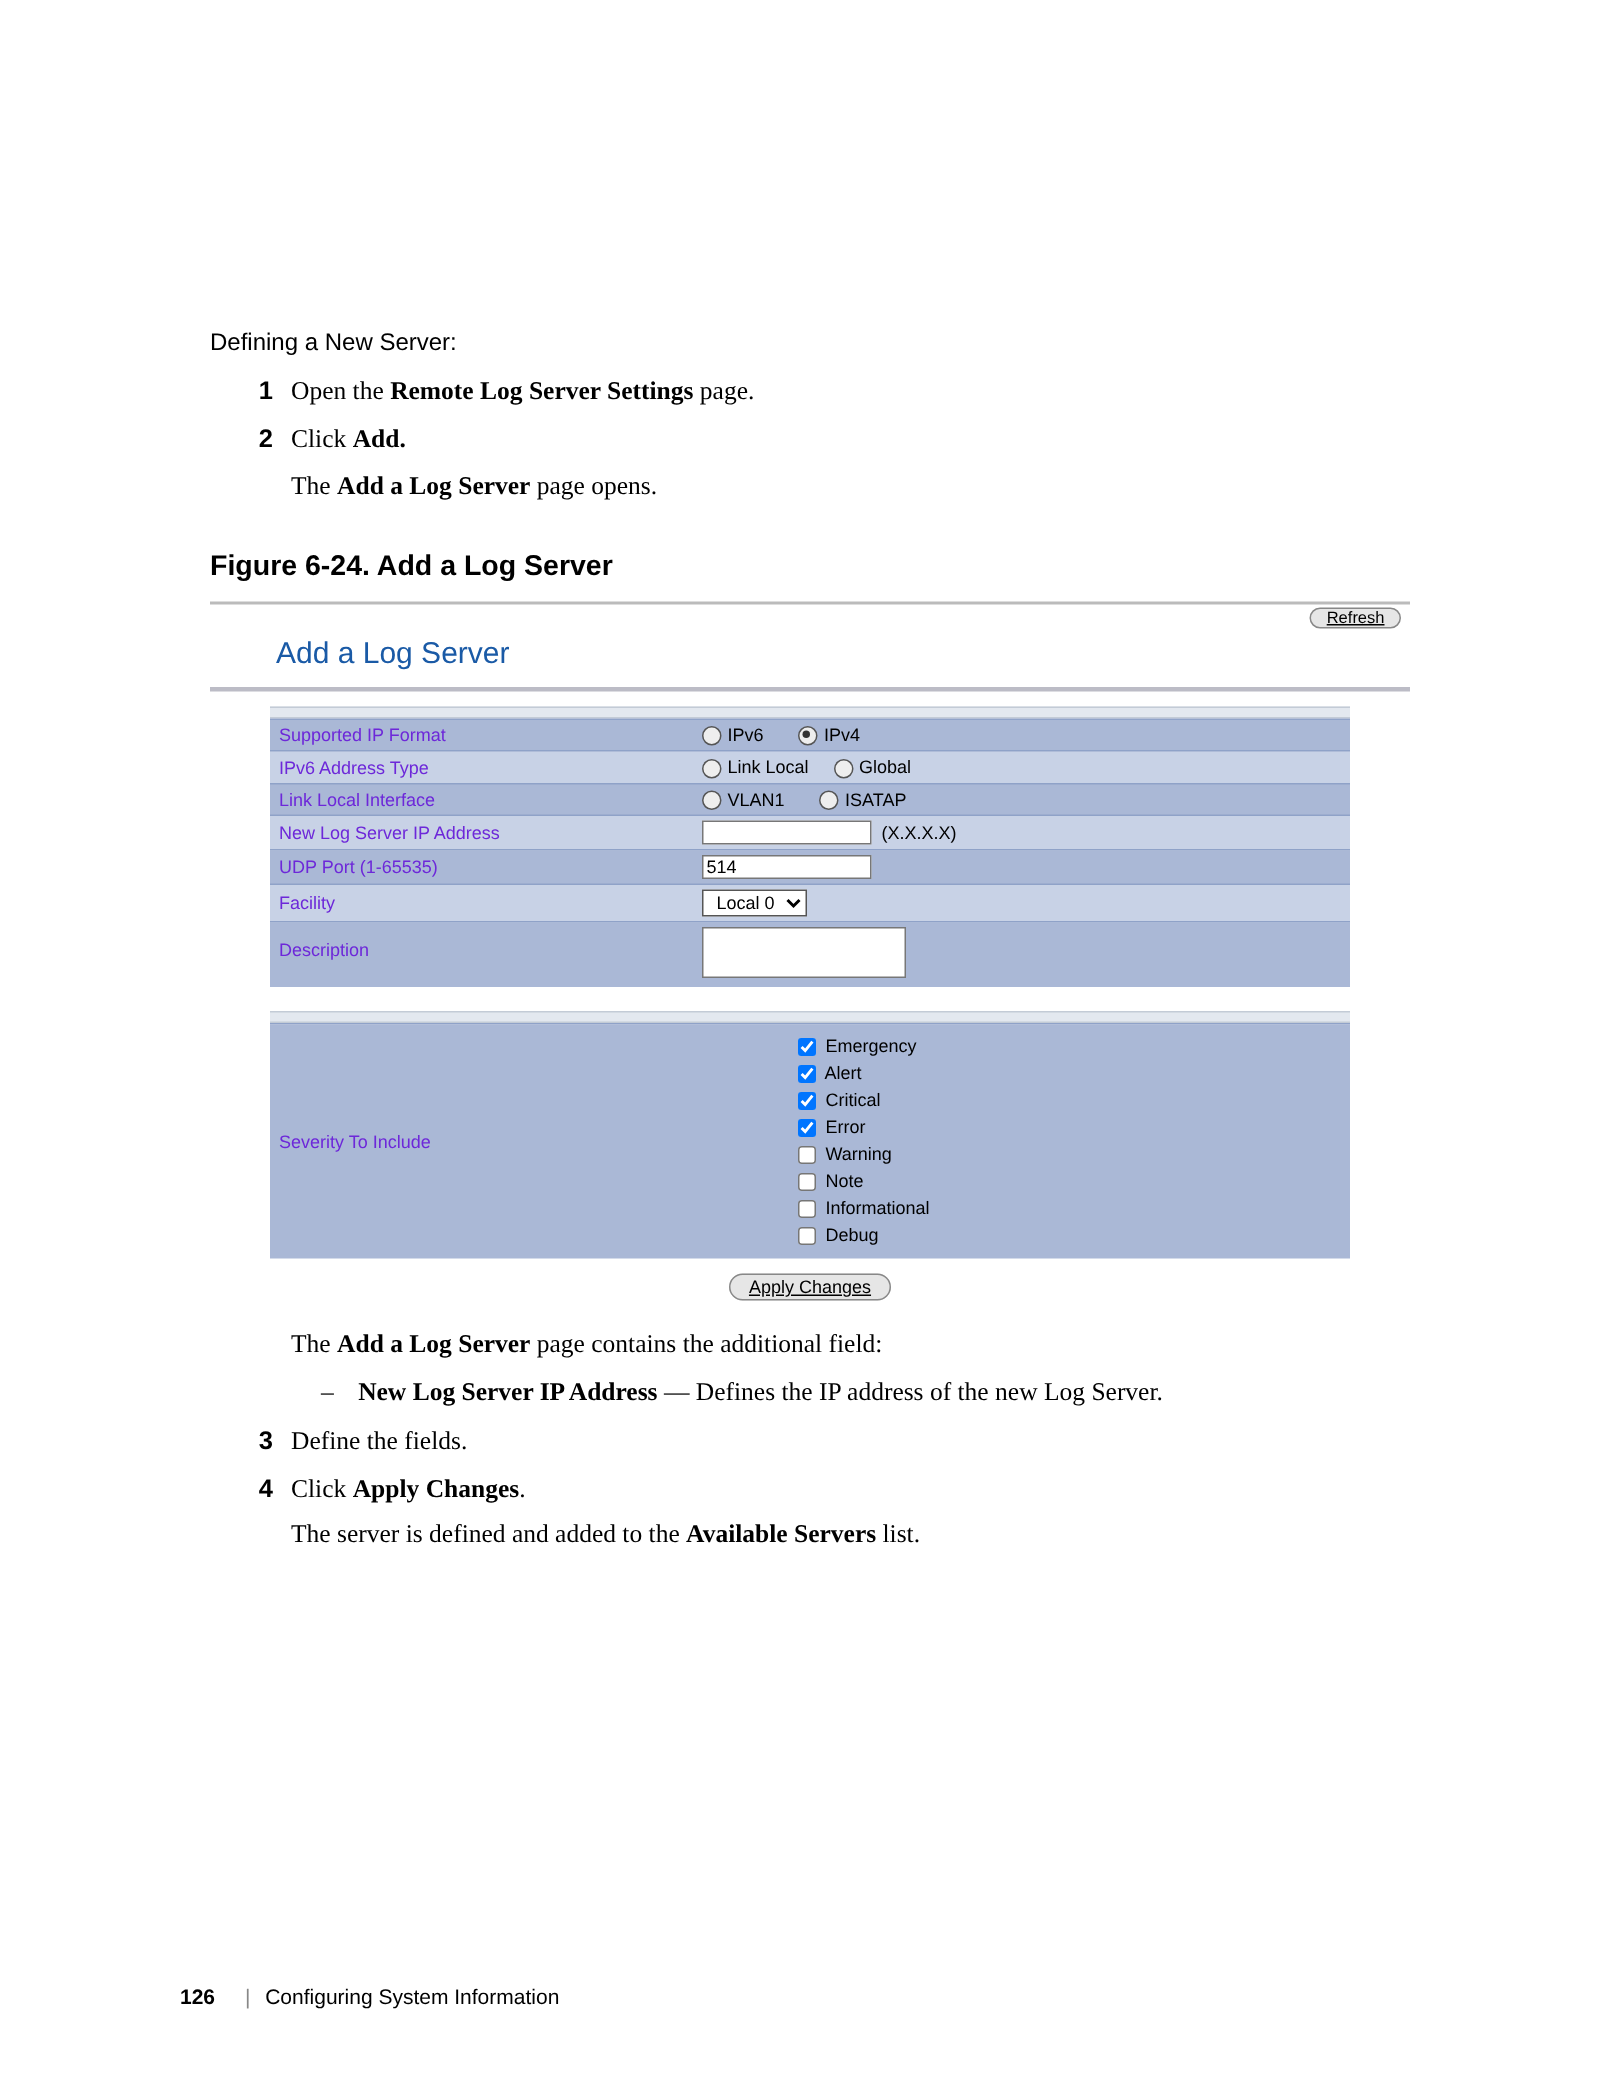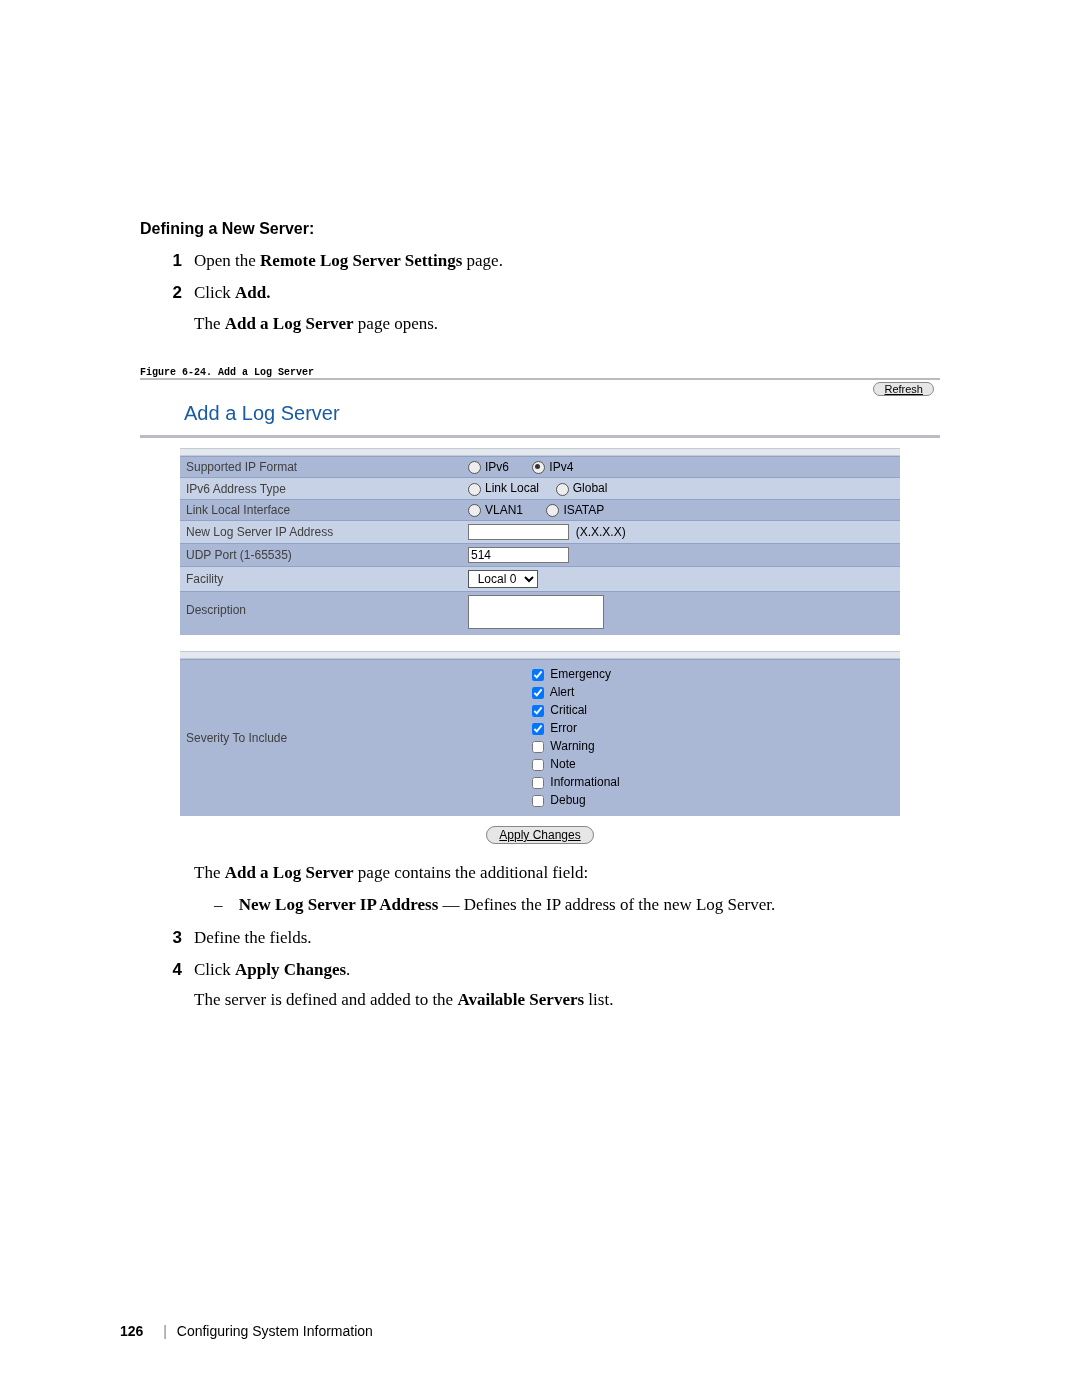--- a/index.html
+++ b/index.html
@@ -10,21 +10,21 @@
     color: #000;
     width: 1080px;
     height: 1397px;
     position: relative;
   }
   .page {
     padding: 220px 140px 0 140px;
   }
   .heading {
     font-family: Arial, Helvetica, sans-serif;
-    font-weight: bold;
+    font-weight: normal;
     font-size: 16px;
     margin-bottom: 10px;
   }
   .ol {
     margin-left: 18px;
   }
   .li {
     display: flex;
     margin-bottom: 6px;
     font-size: 17px;
@@ -34,24 +34,25 @@
     font-family: Arial, Helvetica, sans-serif;
     font-weight: bold;
     width: 24px;
     flex-shrink: 0;
     text-align: right;
     margin-right: 12px;
   }
   .li-body { flex: 1; }
   .bold { font-weight: bold; }
   .figcap {
-    font-family: Liberation Mono, monospace;
+    font-family: Liberation Sans, sans-serif;
     font-weight: bold;
-    font-size: 10px;
+    font-size: 19px;
     margin-top: 30px;
+    margin-bottom: 12px;
   }
 
   
   .shot {
     font-family: Arial, Helvetica, sans-serif;
     font-size: 12px;
     background: #fff;
     border-top: 2px solid #bbb;
     position: relative;
     padding-bottom: 4px;
@@ -90,21 +91,21 @@
     margin: 0 40px;
   }
   table.formtable td {
     padding: 3px 6px;
     font-size: 12px;
     vertical-align: middle;
     border-top: 1px solid #8fa2c8;
   }
   table.formtable tr.odd td  { background: #aab8d6; }
   table.formtable tr.even td { background: #c8d2e6; }
-  td.label { width: 270px; color: #404040; }
+  td.label { width: 270px; color: #6d28d9; }
   .radio-dot {
     display: inline-block;
     width: 11px; height: 11px;
     border-radius: 50%;
     border: 1px solid #555;
     background: #eee;
     vertical-align: middle;
     position: relative;
     margin-right: 4px;
   }
@@ -115,21 +116,21 @@
     width: 5px; height: 5px;
     border-radius: 50%;
     background: #333;
   }
   .txt {
     border: 1px solid #777;
     background: #fff;
     height: 16px;
     padding: 0 2px;
     font-size: 12px;
-    width: 101px;
+    width: 113px;
     box-sizing: border-box;
   }
   .select {
     border: 1px solid #555;
     background: #fff;
     height: 18px;
     font-size: 12px;
     width: 70px;
     text-align: center;
   }

